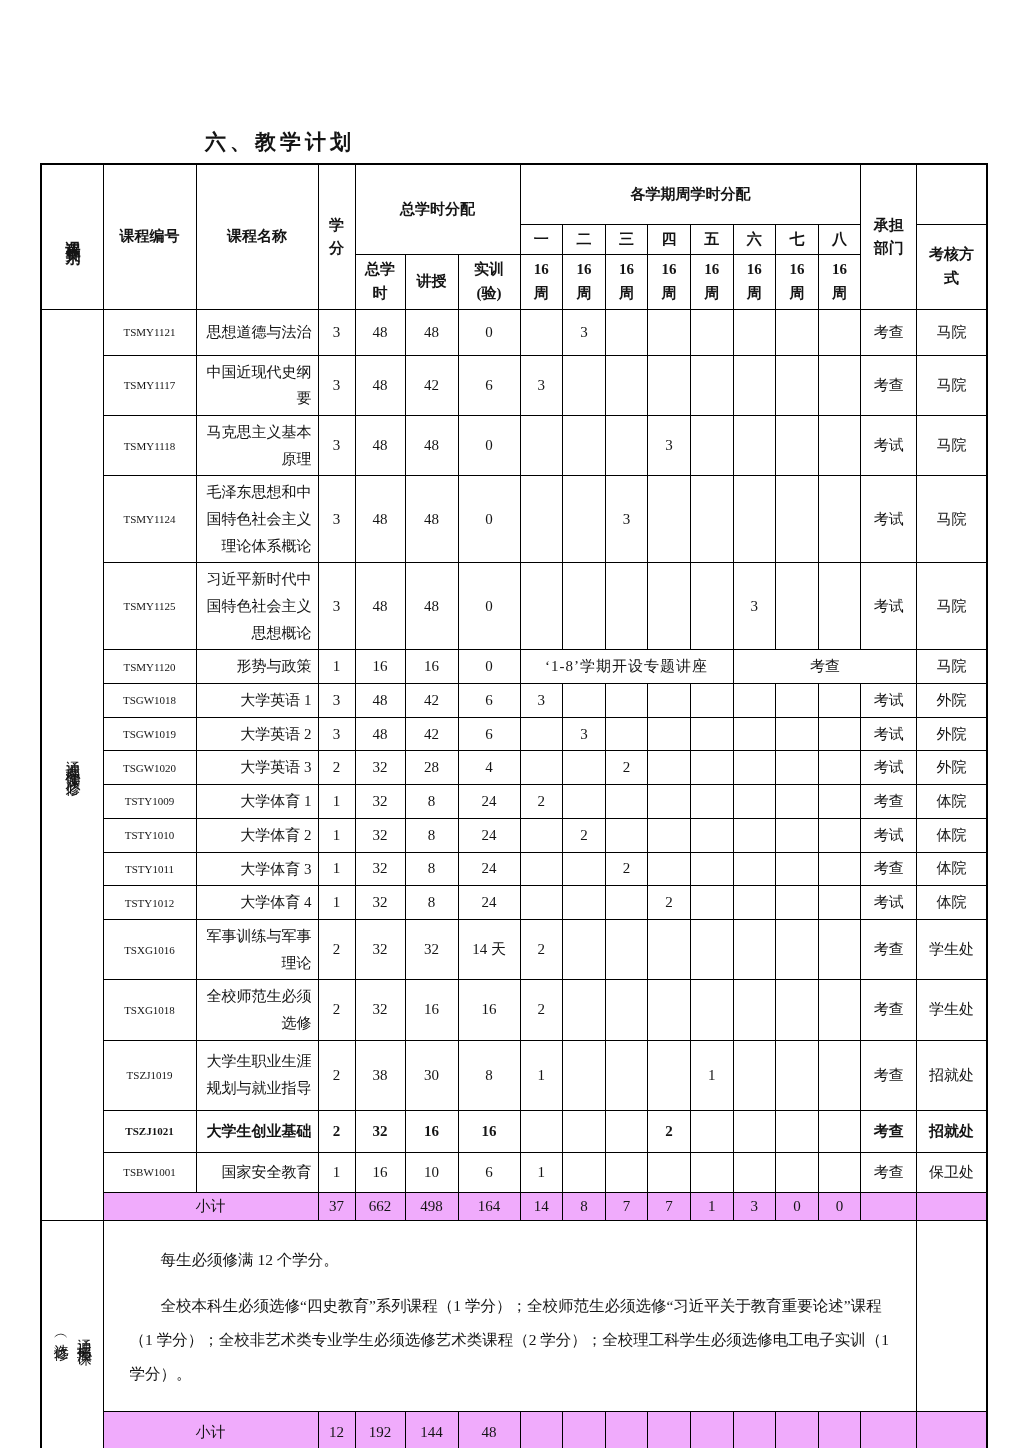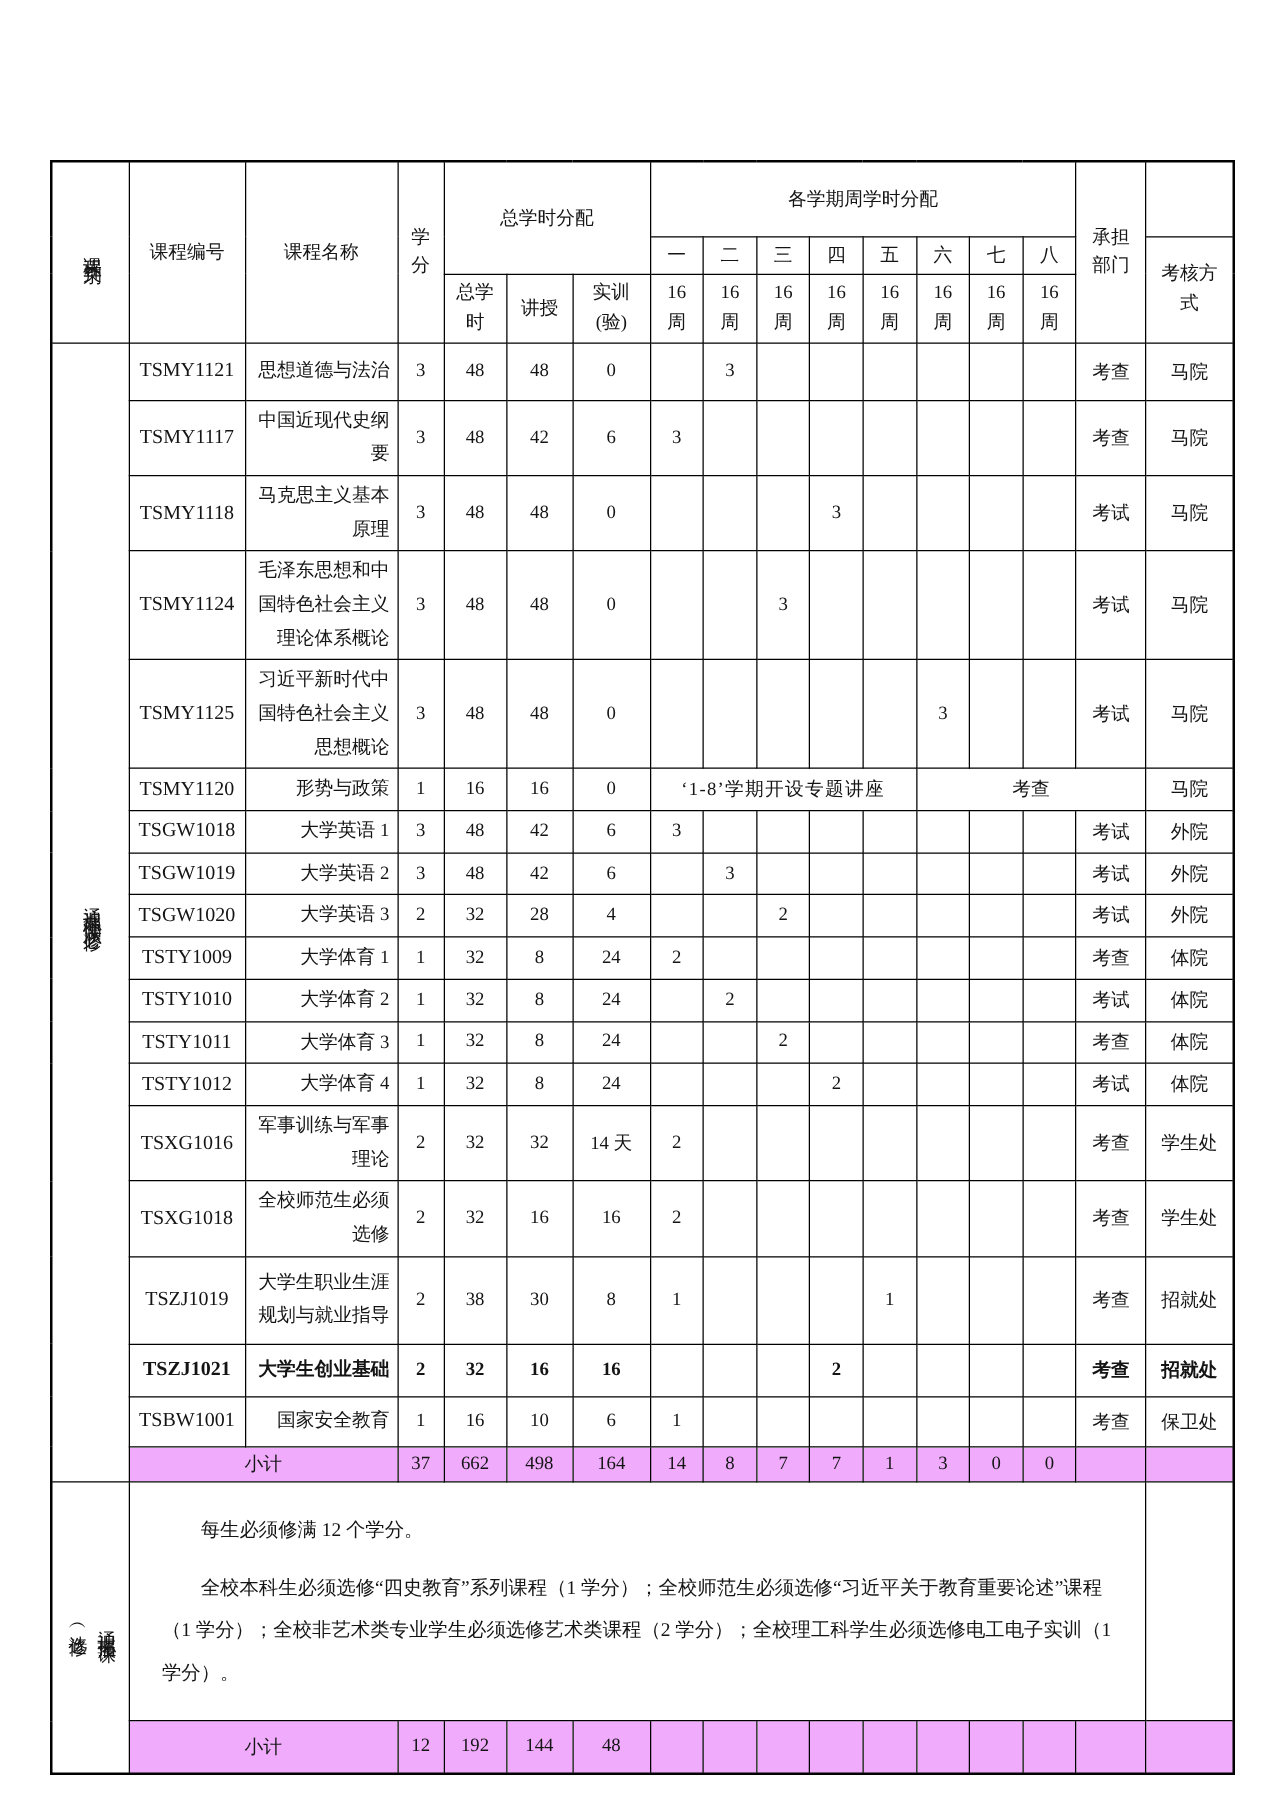--- a/index.html
+++ b/index.html
@@ -4,43 +4,44 @@
 <style>
   * { box-sizing: border-box; }
   html,body { margin:0; padding:0; background:#ffffff; }
   body { font-family:"Liberation Serif","DejaVu Serif",serif; color:#141414; }
   .page { width:1024px; height:1448px; background:#ffffff; padding:128px 0 0 40px; position:relative; overflow:hidden; }
   h1.title { font-size:21px; font-weight:bold; margin:0 0 7px 165px; letter-spacing:4px; }
 
   table.plan { border-collapse:collapse; table-layout:fixed; width:945px; border:2.5px solid #000; }
   th,td { border:1.6px solid #000; padding:1px 2px; text-align:center; vertical-align:middle;
           font-size:15px; overflow:hidden; }
-  th { font-weight:normal; }
+  th { font-weight:bold; }
   thead tr.hr1 { height:60px; } thead tr.hr2 { height:30px; } thead tr.hr3 { height:55px; }
 
   td.name { text-align:right; padding:3px 6px 3px 7px; line-height:1.78; }
-  td.code { font-size:16px; }
+  td.code { font-size:11px; }
   td.notecell { letter-spacing:1px; }
 
   .vtext { writing-mode:vertical-rl; text-orientation:mixed; white-space:pre-line;
            letter-spacing:3px; line-height:1.55; display:inline-block; font-size:15px; }
   .wrapbox { display:inline-block; word-break:break-all; line-height:1.55; vertical-align:middle; }
   .w1 { width:1.15em; } .w2 { width:2.15em; } .wp { width:2.6em; }
   .wa { width:3.25em; } .wd { width:2.15em; } .ww { width:1.5em; }
 
   tr.gray td { background:#f0abfc; }
   td.catcell { background:#ffffff; }
 
   td.notes { text-align:left; padding:10px 14px 8px 14px; }
   td.notes p { margin:12px; text-indent:2em; line-height:2.2; font-size:15.5px; }
 </style>
 </head>
 <body>
 
 <div class="page">
+  <h1 class="title">六、教学计划</h1>
 
   <table class="plan">
     <colgroup>
       <col style="width:62px">
         <col style="width:93px">
         <col style="width:122px">
         <col style="width:37px">
       <col style="width:50px">
         <col style="width:53px">
         <col style="width:62px">

